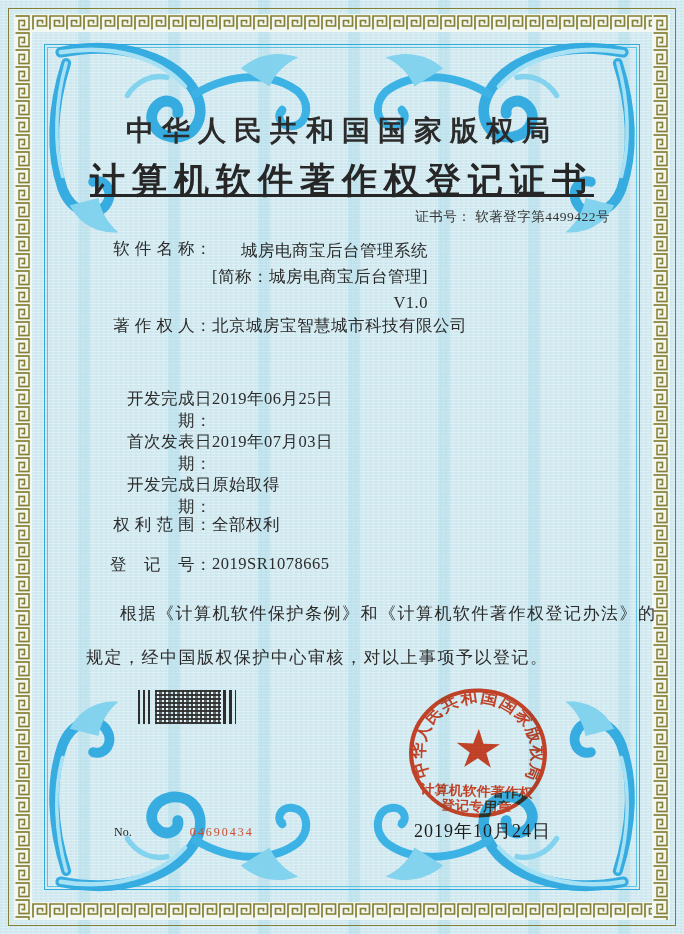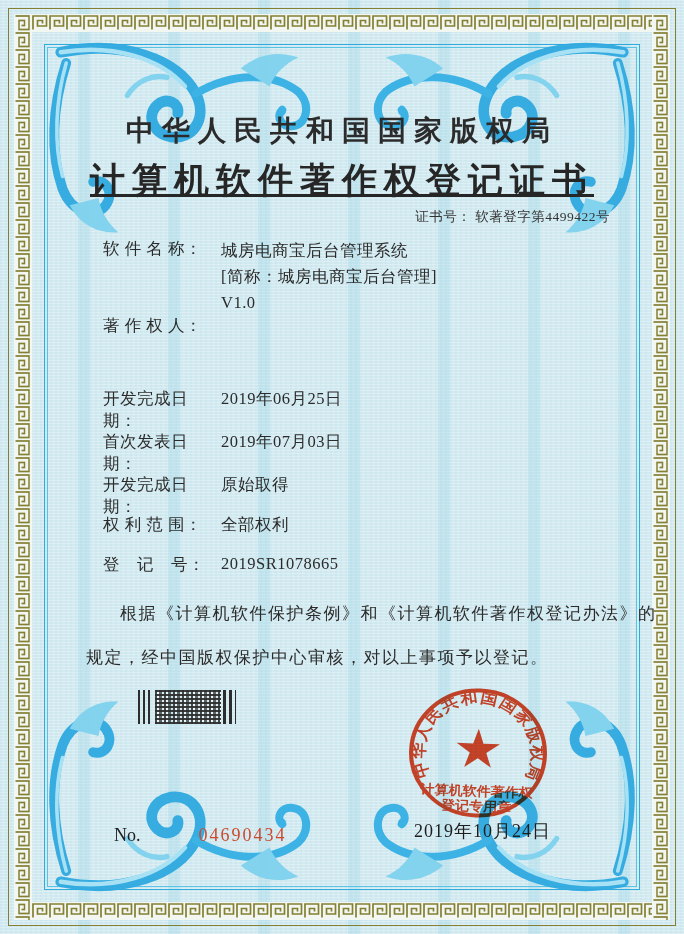--- a/index.html
+++ b/index.html
@@ -31,42 +31,42 @@
   .fl-tr{right:40px;top:36px;transform:scaleX(-1);}
   .fl-bl{left:40px;bottom:36px;transform:scaleY(-1);}
   .fl-br{right:40px;bottom:36px;transform:scale(-1,-1);}
   
   .issuer{position:absolute;left:0;right:0;top:112px;text-align:center;
     font-size:28px;font-weight:700;letter-spacing:8px;color:#2b2b2b;}
   .cert-title{position:absolute;left:0;right:0;top:157px;text-align:center;
     font-size:35px;font-weight:700;letter-spacing:7px;color:#262626;text-decoration:underline;}
   .certno{position:absolute;right:74px;top:208px;font-size:13.5px;color:#333;
     display:flex;gap:4px;letter-spacing:.5px;}
-  .row{position:absolute;left:103px;display:flex;font-size:16.5px;color:#2b2b2b;}
+  .row{position:absolute;left:94px;display:flex;font-size:16.5px;color:#2b2b2b;text-align:right;}
   .row .lbl{width:118px;flex:none;letter-spacing:.5px;}
   .row .val{letter-spacing:.5px;}
   .multi .val div{line-height:26px;}
   .statement{position:absolute;font-size:17px;color:#2b2b2b;letter-spacing:1.5px;}
   .st1{left:120px;top:602px;}
   .st2{left:86px;top:646px;}
   
   .barcode{position:absolute;left:138px;top:690px;width:98px;height:34px;display:flex;}
   .bc-guard-l{width:15px;height:100%;
     background:repeating-linear-gradient(90deg,#2d2d2d 0 2px,rgba(0,0,0,0) 2px 5px);}
   .bc-mid{flex:1;height:100%;margin:0 2px;
     background:
       repeating-linear-gradient(0deg,rgba(45,45,45,.92) 0 2px,rgba(0,0,0,0) 2px 4px),
       repeating-linear-gradient(90deg,rgba(45,45,45,.85) 0 2px,rgba(255,255,255,.6) 2px 4px,rgba(45,45,45,.7) 4px 7px,rgba(0,0,0,0) 7px 9px);}
   .bc-guard-r{width:13px;height:100%;
     background:repeating-linear-gradient(90deg,#2d2d2d 0 3px,rgba(0,0,0,0) 3px 6px);}
   
   .seal{position:absolute;left:402px;top:682px;width:152px;height:142px;
     mix-blend-mode:multiply;opacity:.95;transform:rotate(2deg);}
   .seal-date{position:absolute;left:414px;top:819px;font-size:18px;color:#1e1e1e;letter-spacing:1px;}
-  .serial{position:absolute;left:114px;top:825px;font-size:18px;color:#1e1e1e;display:flex;gap:10px;}
+  .serial{position:absolute;left:114px;top:825px;font-size:12px;color:#1e1e1e;display:flex;gap:10px;}
   .serial .num{color:#cc4a2e;letter-spacing:2px;margin-left:48px;}
 </style>
 </head>
 <body>
 
 <div class="sheet">
 
   <svg width="0" height="0" style="position:absolute">
     <defs>
       <pattern id="gk" width="17" height="17" patternUnits="userSpaceOnUse">
@@ -130,20 +130,21 @@
   <div class="row multi" style="top:238px">
     <span class="lbl">软 件 名 称：</span>
     <span class="val">
       <div>城房电商宝后台管理系统</div>
       <div>[简称：城房电商宝后台管理]</div>
       <div>V1.0</div>
     </span>
   </div>
   <div class="row" style="top:315px">
     <span class="lbl">著 作 权 人：</span>
+    <span class="val">北京城房宝智慧城市科技有限公司</span>
   </div>
   <div class="row" style="top:388px">
     <span class="lbl">开发完成日期：</span>
     <span class="val">2019年06月25日</span>
   </div>
   <div class="row" style="top:431px">
     <span class="lbl">首次发表日期：</span>
     <span class="val">2019年07月03日</span>
   </div>
   <div class="row" style="top:474px">

